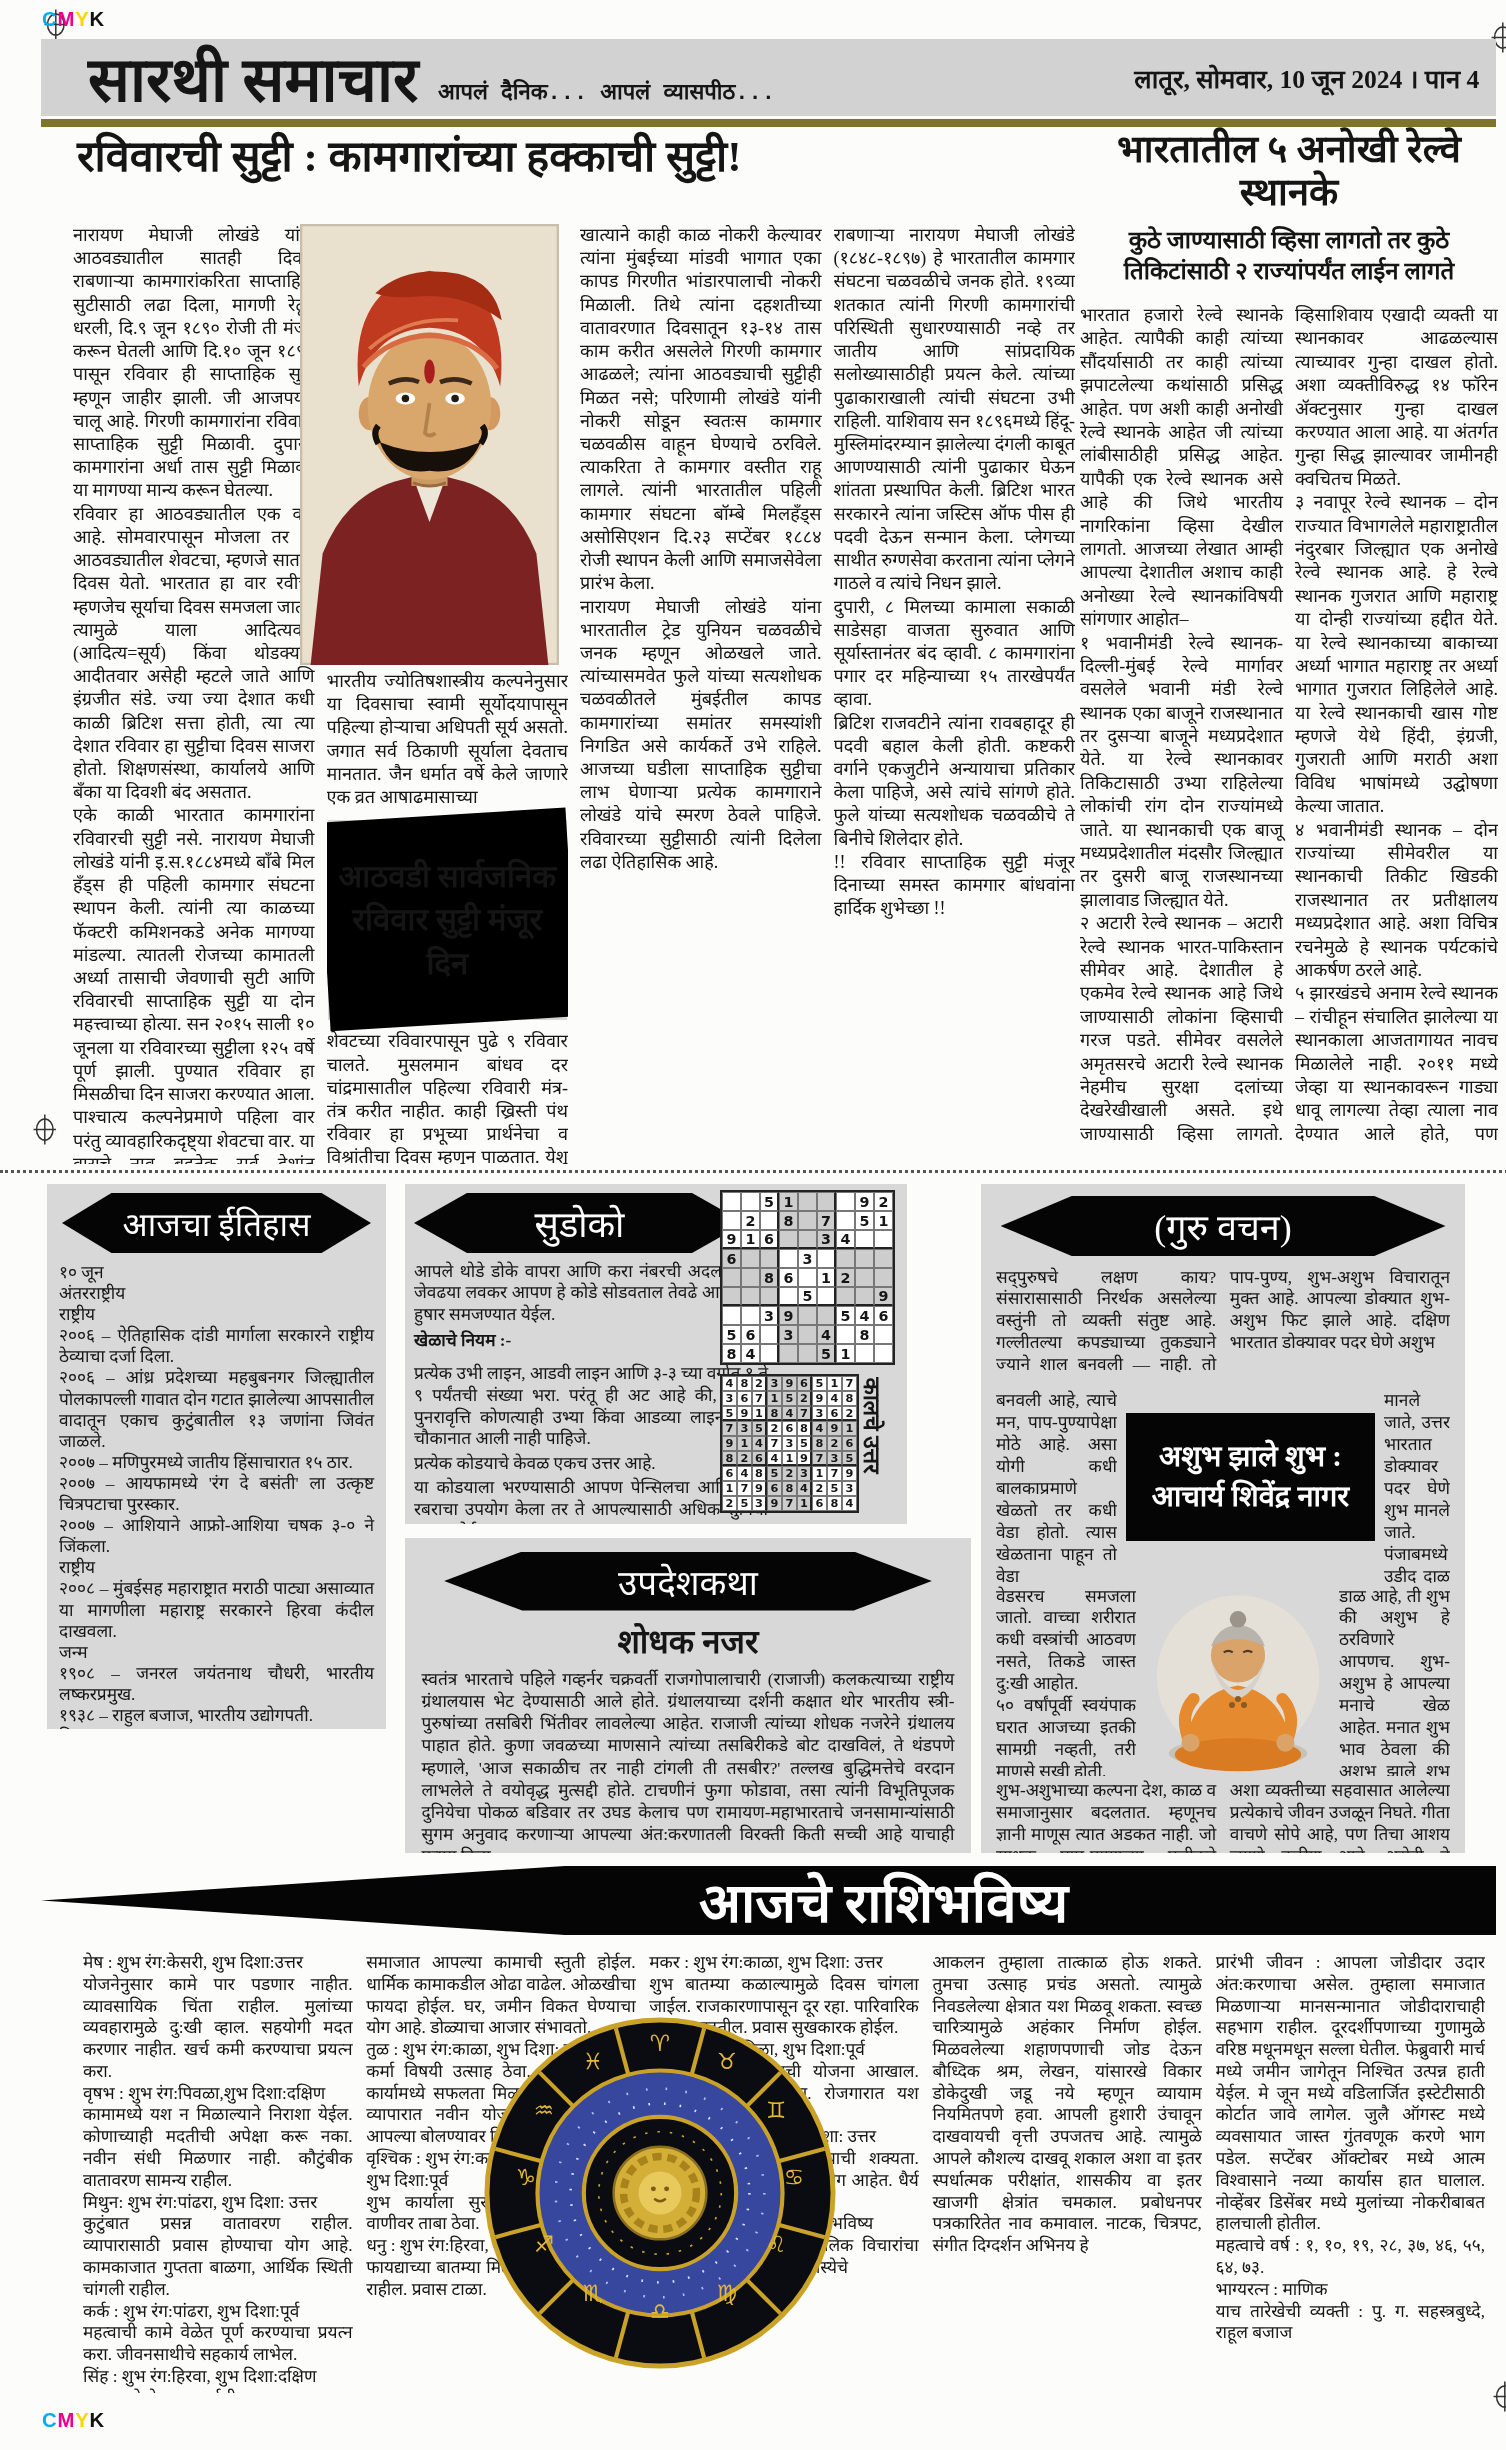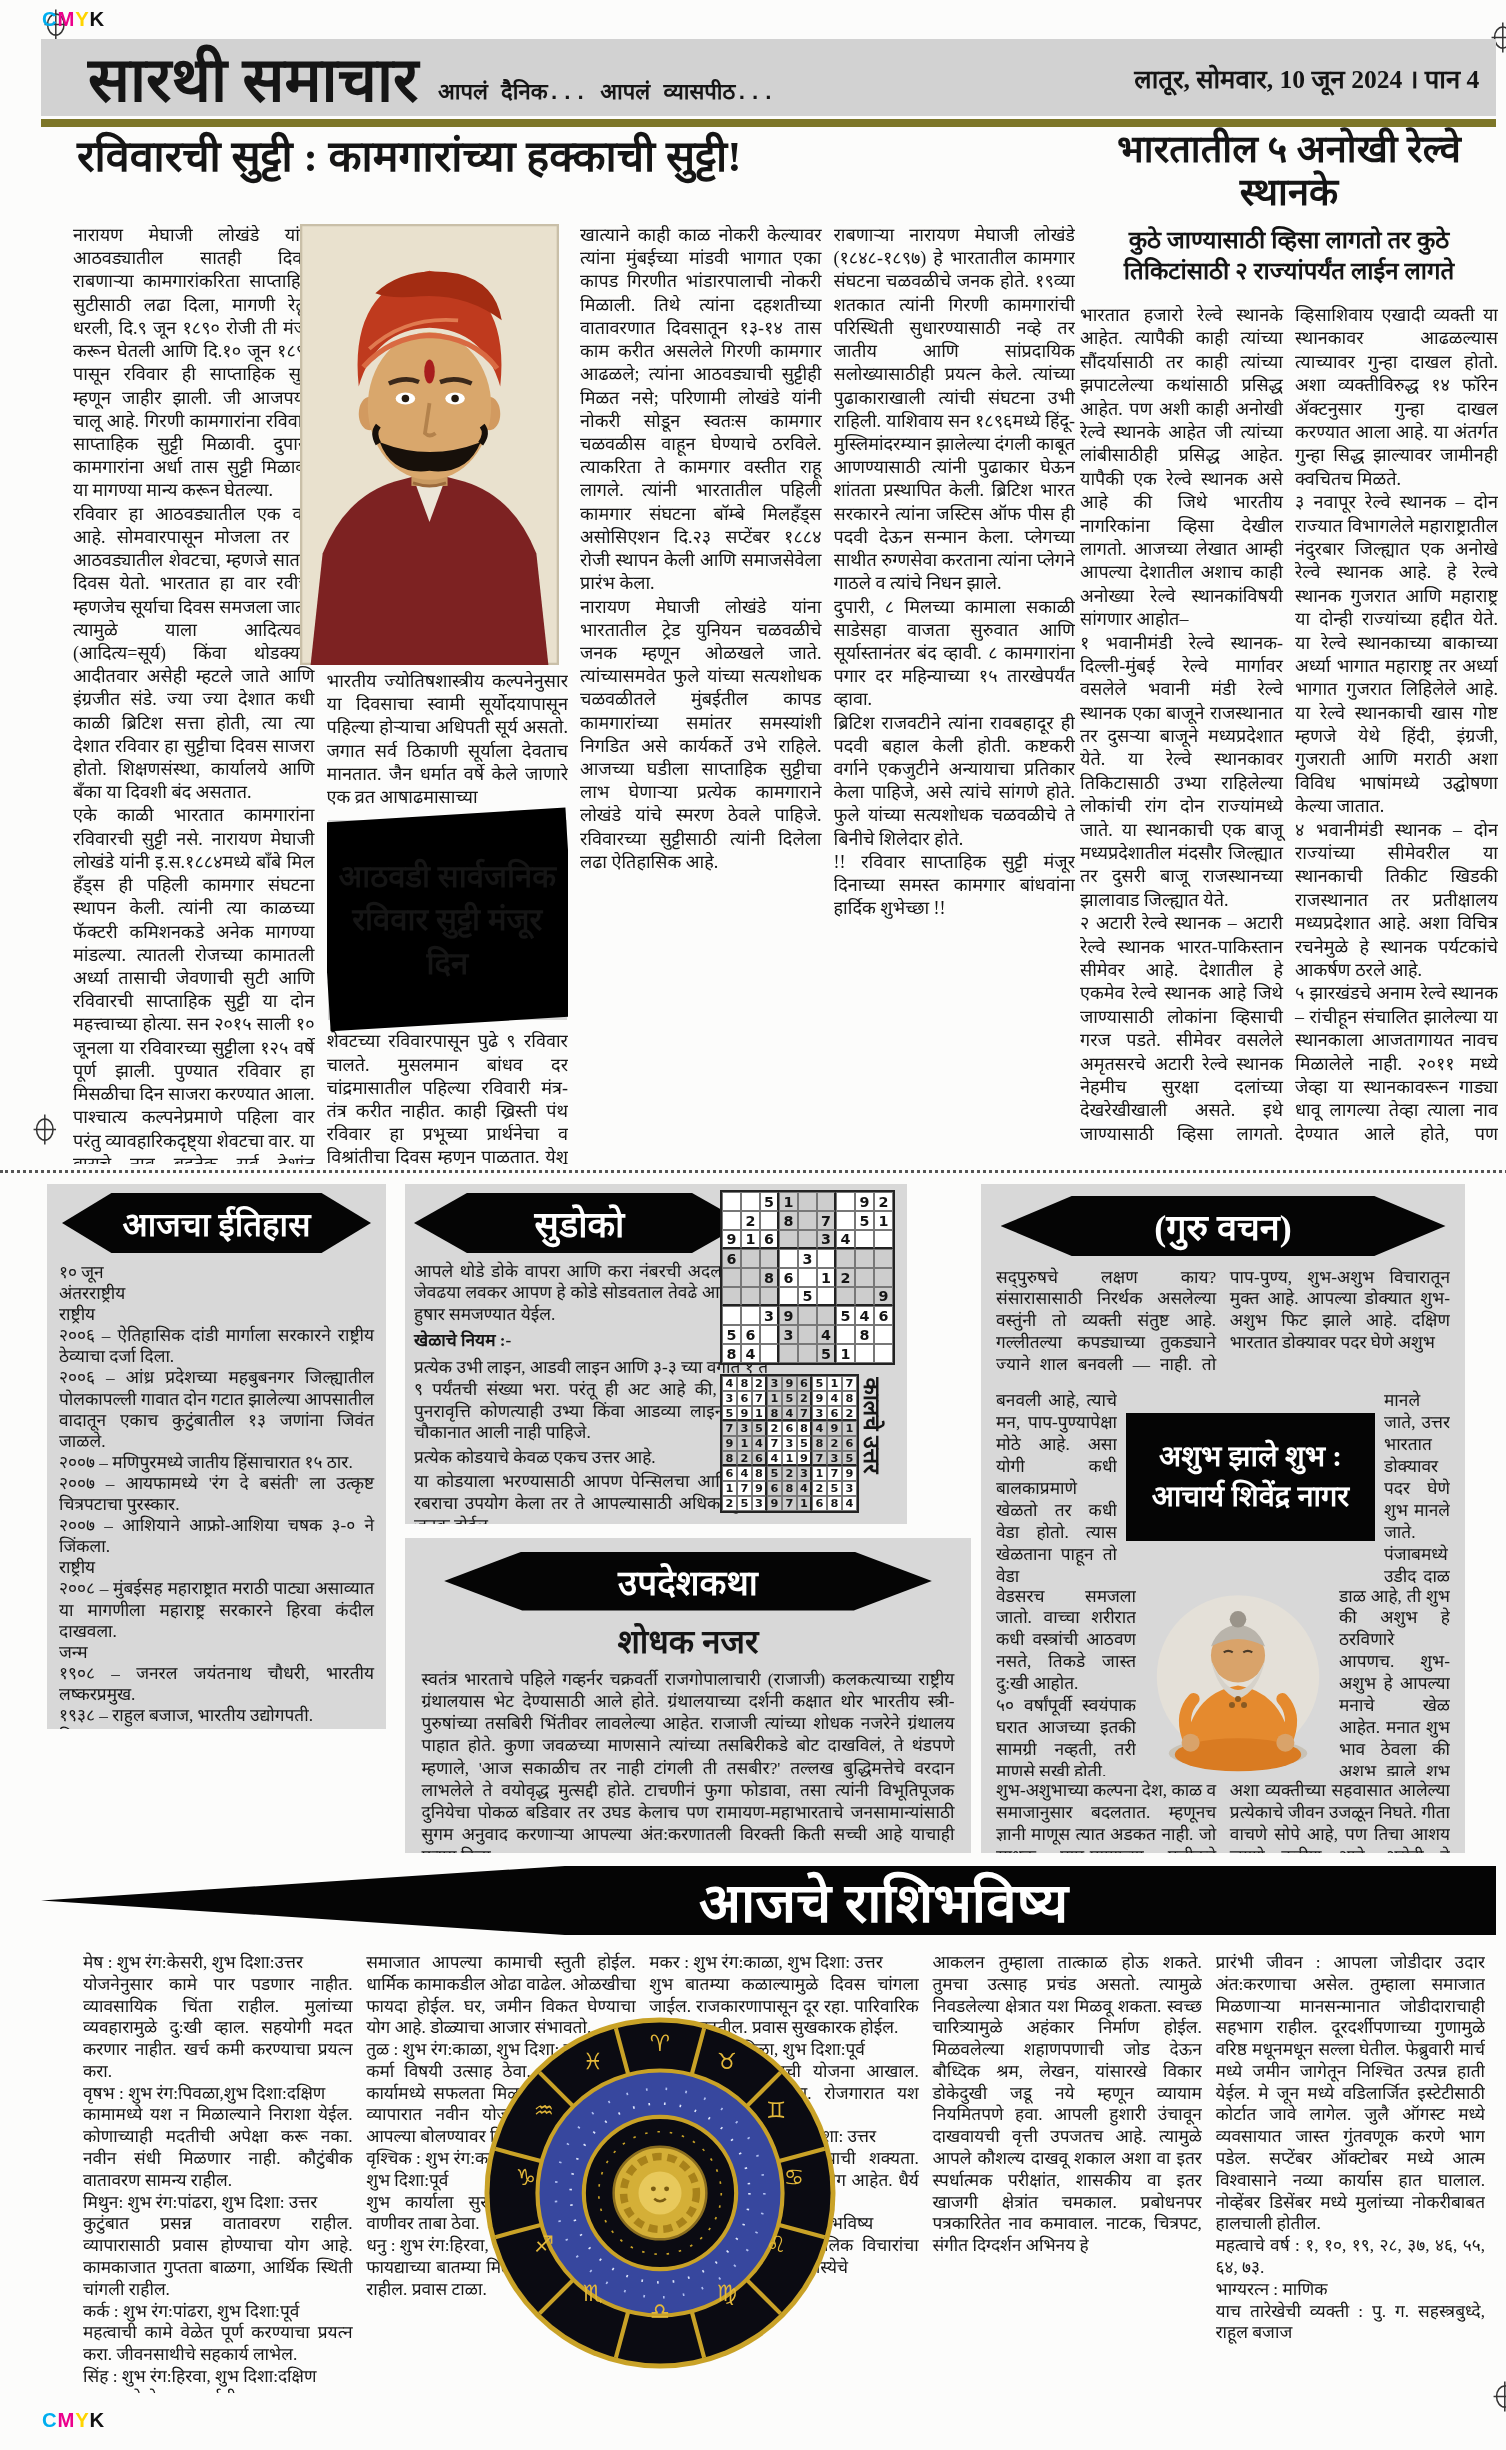--- a/index.html
+++ b/index.html
@@ -32,30 +32,30 @@
   .portrait{left:268px;top:224px;width:259px;height:441px;}
   
   .rail{left:1048px;top:128px;width:418px;}
   .rail-head{font-size:38px;font-weight:bold;text-align:center;line-height:1.12;}
   .rail-sub{font-size:24px;font-weight:bold;text-align:center;line-height:1.3;margin-top:12px;}
   .rail-body{margin-top:16.6px;height:865px;column-count:2;column-gap:12px;font-size:18px;
              line-height:1.3;text-align:justify;white-space:pre-line;overflow:hidden;}
   .dotted{left:0px;top:1170px;width:1506px;border-top:3px dotted #555;}
   
   .gbox{background:#d8d8d8;position:absolute;overflow:hidden;}
-  .banner{background:#050505;color:#fff;font-weight:bold;display:flex;align-items:center;
+  .banner{background:#050505;color:#fff;font-weight:normal;display:flex;align-items:center;
           justify-content:center;clip-path:polygon(0 50%,16% 0,84% 0,100% 50%,84% 100%,16% 100%);}
   .box-hist{left:47px;top:1184px;width:339px;height:545px;padding:4.5px 12px;box-sizing:border-box;}
   .hist-banner{height:60px;margin:4.5px 3px 9px;font-size:33px;}
   .hist-item{font-size:17.3px;line-height:1.22;text-align:justify;}
   .box-sud{left:405px;top:1184px;width:502px;height:340px;padding:6px 9px;box-sizing:border-box;}
   .sud-banner{width:331px;height:60px;font-size:36px;margin:3px 0 7.5px;}
   .sud-text{width:354px;font-size:17.3px;line-height:1.25;text-align:justify;}
   .sud-text .t1{margin:0 0 4.5px;}
-  .sud-rules-title{font-weight:bold;margin:3px 0 6px;}
+  .sud-rules-title{font-weight:bold;margin:3px 0 12px;}
   .sud-rule{margin:0 0 3px;}
   .sud-grid{position:absolute;display:grid;background:#fff;border:2.3px solid #222;}
   .sud-cell{display:flex;align-items:center;justify-content:center;border:0.8px solid #777;
             font-family:"DejaVu Sans","Liberation Sans",sans-serif;font-weight:bold;background:#fff;}
   .sud-cell.shade{background:#cdcdcd;}
   #puzzle-grid{right:12px;top:6px;grid-template-columns:repeat(9,19px);grid-auto-rows:19px;}
   #puzzle-grid .sud-cell{font-size:14.3px;}
   #solution-grid{right:48px;top:190px;grid-template-columns:repeat(9,15px);grid-auto-rows:15px;}
   #solution-grid .sud-cell{font-size:11.3px;}
   .ans-label{position:absolute;right:-13.6px;top:226px;transform:rotate(90deg);transform-origin:center;

